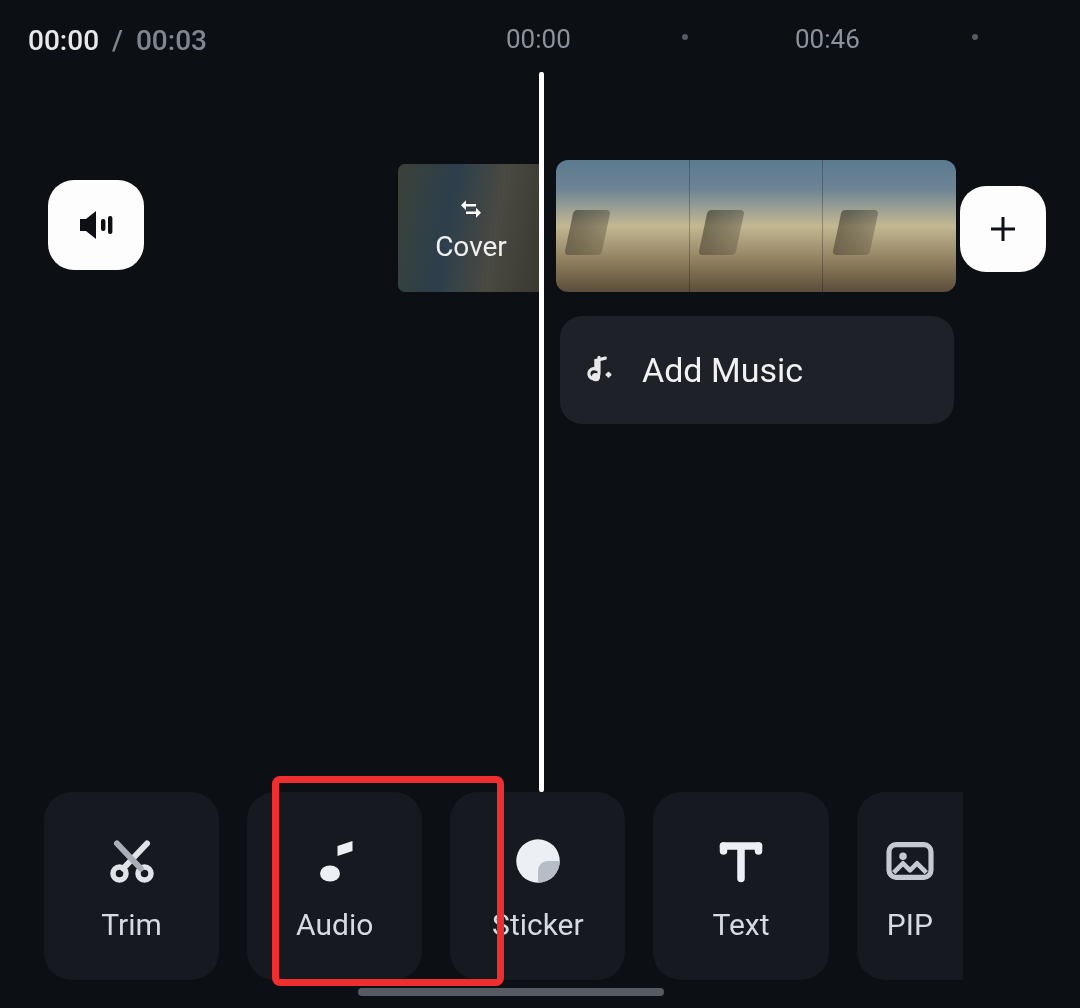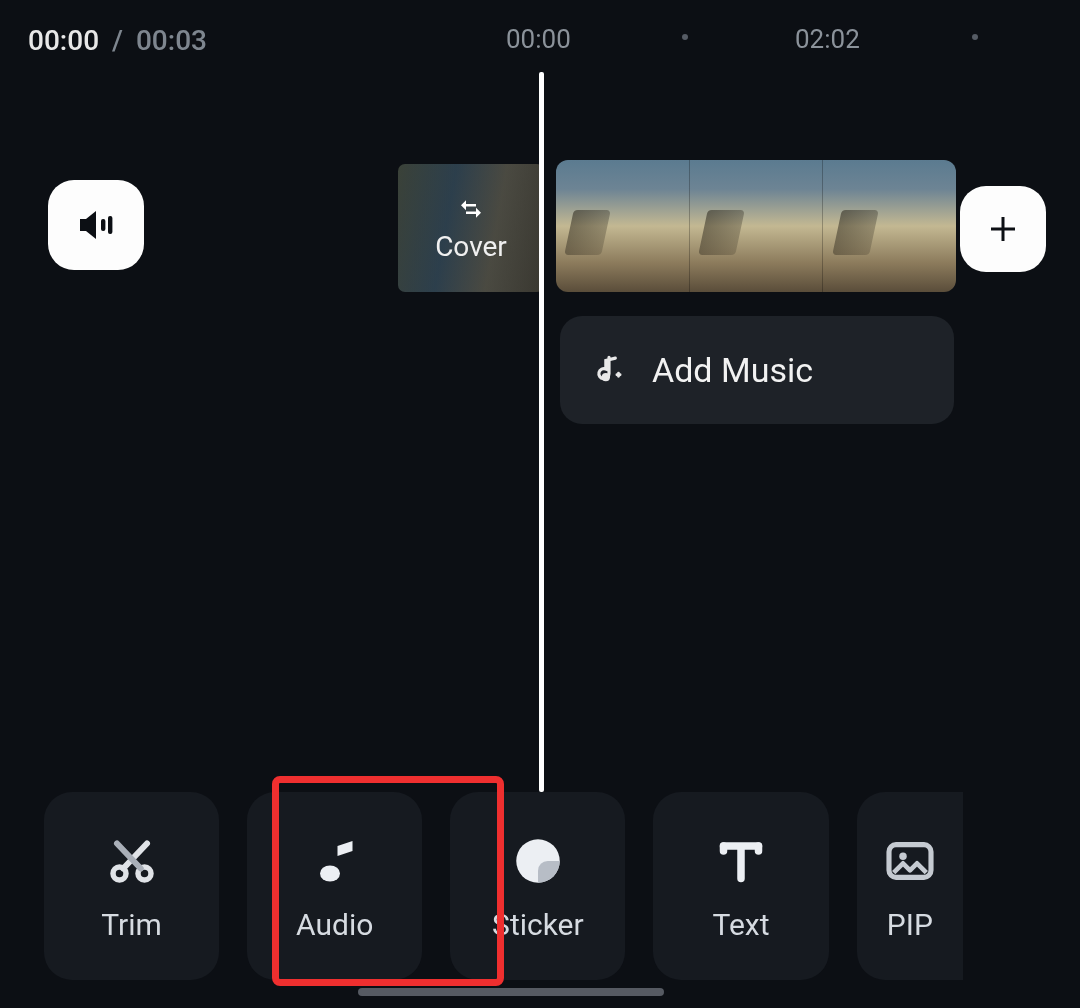--- a/index.html
+++ b/index.html
@@ -34,21 +34,21 @@
   .clip-strip .thumb{flex:1;background:
       linear-gradient(180deg,#5b7b90 0%,#6d8494 22%,#c3b892 50%,#8c7b5c 78%,#5a4d3a 100%);
     position:relative;border-right:1px solid rgba(0,0,0,.25);}
   .clip-strip .thumb:last-child{border-right:none;}
   .clip-strip .thumb::after{content:"";position:absolute;left:10%;top:38%;width:28%;height:34%;
     background:linear-gradient(120deg,rgba(40,35,25,.55),rgba(40,35,25,.2));
     transform:skewX(-12deg);border-radius:4px;}
 
   
   .add-music{position:absolute;left:560px;top:316px;width:394px;height:108px;border-radius:22px;background:#1e2228;
-    display:flex;align-items:center;padding-left:30px;box-sizing:border-box;}
+    display:flex;align-items:center;padding-left:20px;box-sizing:border-box;}
   .add-music .label{font-size:34px;color:#f2f2f2;margin-left:24px;}
   .music-plus-icon{width:38px;height:38px;}
 
   
   .playhead{position:absolute;left:539px;top:72px;width:5px;height:720px;background:#ffffff;border-radius:2px;}
 
   
   .toolbar{position:absolute;left:44px;right:0;bottom:28px;display:flex;gap:28px;align-items:stretch;}
   .tool{width:214px;height:188px;border-radius:28px;background:#161a20;display:flex;flex-direction:column;align-items:center;justify-content:center;gap:16px;box-sizing:border-box;}
   .tool.pip{width:130px;border-radius:28px 0 0 28px;}
@@ -67,21 +67,21 @@
 
 <div class="stage">
 
   <div class="timecodes">
     <span class="tc-current">00:00</span>
     <span class="tc-sep">/</span>
     <span class="tc-total">00:03</span>
   </div>
   <div class="ruler-label" style="left:506px">00:00</div>
   <div class="ruler-dot" style="left:682px"></div>
-  <div class="ruler-label" style="left:795px">02:02</div>
+  <div class="ruler-label" style="left:795px">00:46</div>
   <div class="ruler-dot" style="left:972px"></div>
 
   <div class="btn-round btn-volume">
     <span>
       <svg width="48" height="48" viewBox="0 0 24 24" fill="none">
         <path d="M4 9v6h3l5 4V5L7 9H4z" fill="#0c0f14"></path>
         <rect x="14.5" y="9" width="2.2" height="6" rx="1" fill="#0c0f14"></rect>
         <rect x="18" y="7.5" width="2.2" height="9" rx="1" fill="#0c0f14"></rect>
       </svg>
     </span>

